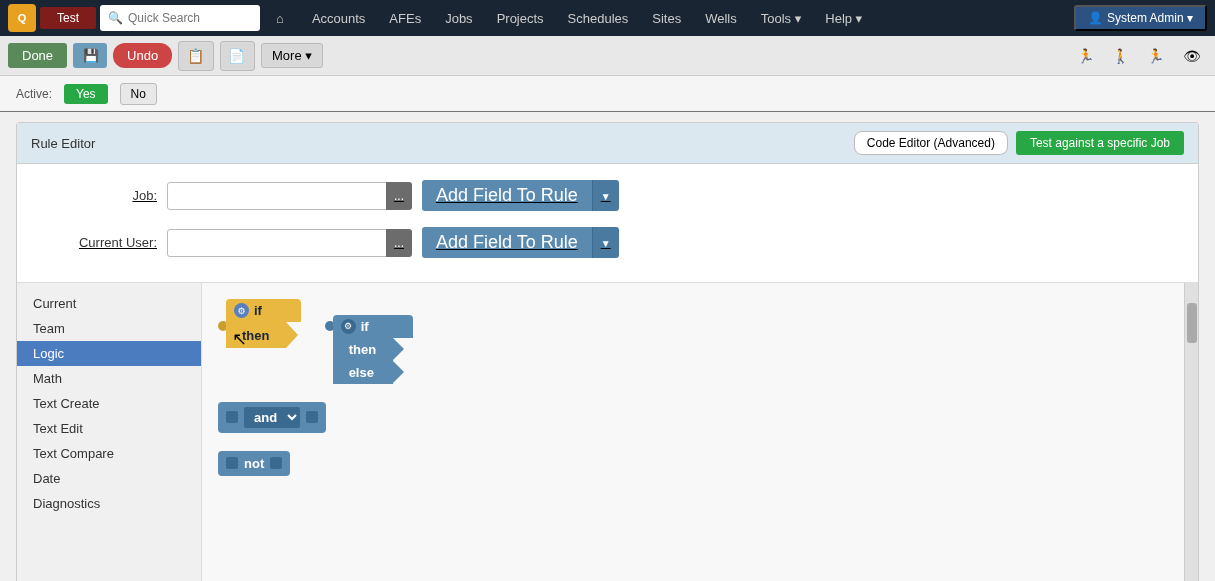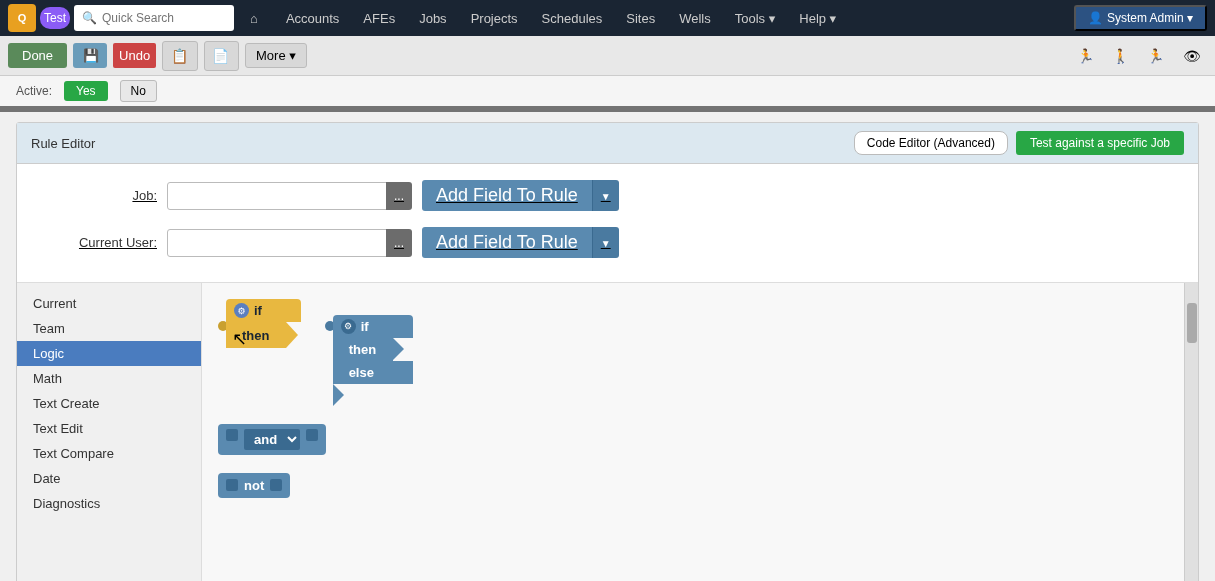--- a/index.html
+++ b/index.html
@@ -13,21 +13,21 @@
       align-items: center;
       padding: 0 8px;
       gap: 4px;
     }
     .nav-logo {
       width: 28px; height: 28px; background: #e8a020; border-radius: 4px;
       display: flex; align-items: center; justify-content: center;
       color: white; font-weight: bold; font-size: 11px; cursor: pointer;
     }
     .nav-tab-test {
-      background: #8b5cf6; color: white; padding: 4px 4px; border-radius: 10px;
+      background: #7f1d1d; color: white; padding: 4px 17px; border-radius: 2px;
       font-size: 12px; cursor: pointer; border: none;
     }
     .nav-search {
       background: white; border: none; border-radius: 3px;
       height: 26px; width: 160px; padding: 0 8px 0 28px;
       font-size: 12px; position: relative;
     }
     .nav-search-wrap {
       position: relative; display: flex; align-items: center;
     }
@@ -61,43 +61,43 @@
     }
     .btn-done {
       background: #5a8a5a; color: white; border: none; padding: 5px 14px;
       border-radius: 3px; font-size: 13px; cursor: pointer;
     }
     .btn-save {
       background: #6a9cba; color: white; border: none; padding: 5px 10px;
       border-radius: 3px; font-size: 13px; cursor: pointer; width: 34px;
     }
     .btn-undo {
-      background: #cc4444; color: white; border: none; padding: 5px 6px;
-      border-radius: 2px; font-size: 13px; cursor: pointer;
+      background: #cc4444; color: white; border: none; padding: 5px 14px;
+      border-radius: 12px; font-size: 13px; cursor: pointer;
     }
     .btn-icon {
       background: #d8d8d8; border: 1px solid #bbb; padding: 4px 8px;
       border-radius: 3px; cursor: pointer; font-size: 14px; height: 30px;
       display: flex; align-items: center;
     }
     .btn-more {
       background: #d8d8d8; border: 1px solid #bbb; padding: 4px 10px;
       border-radius: 3px; cursor: pointer; font-size: 13px;
       display: flex; align-items: center; gap: 4px;
     }
     .toolbar-right {
       margin-left: auto; display: flex; gap: 6px;
     }
     .toolbar-icon-btn {
       background: none; border: none; cursor: pointer; font-size: 18px; padding: 2px 6px;
     }
 
     
     .active-bar {
-      background: #f5f5f5; border-bottom: 6px solid #737373;
+      background: #f5f5f5; border-bottom: 1px solid #737373;
       height: 36px; display: flex; align-items: center; padding: 0 16px; gap: 12px;
     }
     .active-label { font-size: 12px; color: #555; }
     .btn-yes {
       background: #28a745; color: white; border: none; padding: 3px 12px;
       border-radius: 3px; font-size: 12px; cursor: pointer;
     }
     .btn-no {
       background: #e8e8e8; border: 1px solid #bbb; padding: 3px 10px;
       border-radius: 3px; font-size: 12px; cursor: pointer;
@@ -354,33 +354,33 @@
                   <span style="font-size:9px;color:white;">⚙</span>
                 </div>
                 <span style="color:white;font-weight:bold;font-size:13px;">if</span>
               </div>
               <div style="display:flex;">
                 <div style="background:#5a8ab0; padding: 4px 8px 4px 16px; display:flex; align-items:center; min-height:22px; min-width:60px;">
                   <span style="color:white;font-weight:bold;font-size:13px;">then</span>
                 </div>
                 <div style="width:0;height:0;border-top:11px solid transparent;border-bottom:11px solid transparent;border-left:11px solid #5a8ab0;"></div>
               </div>
-              <div style="display:flex;flex-direction:column;">
+              <div style="display:flex;">
                 <div style="background:#5a8ab0; padding: 4px 8px 4px 16px; display:flex; align-items:center; min-height:22px; min-width:60px;">
                   <span style="color:white;font-weight:bold;font-size:13px;">else</span>
                 </div>
                 <div style="width:0;height:0;border-top:11px solid transparent;border-bottom:11px solid transparent;border-left:11px solid #5a8ab0;"></div>
               </div>
             </div>
           </div>
         </div>
 
         
         <div style="margin-bottom: 18px; display: block;">
-          <div style="display:inline-flex; align-items:flex-start; background:#5a8ab0; border-radius:4px; padding: 5px 8px; gap: 6px;">
+          <div style="display:inline-flex; align-items:center; background:#5a8ab0; border-radius:4px; padding: 5px 8px; gap: 6px;">
             <div style="width:12px;height:12px;background:#3a6a90;border-radius:2px;"></div>
             <select style="background:#3a6a90;color:white;border:none;padding:2px 6px;font-size:13px;font-weight:bold;border-radius:2px;cursor:pointer;">
               <option>and</option>
               <option>or</option>
             </select>
             <div style="width:12px;height:12px;background:#3a6a90;border-radius:2px;"></div>
           </div>
         </div>
 
         

